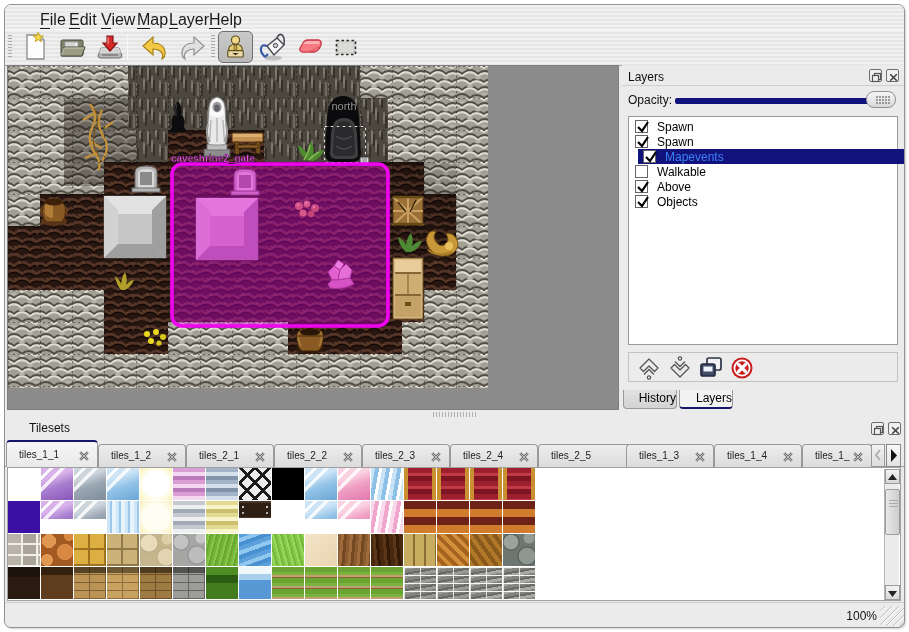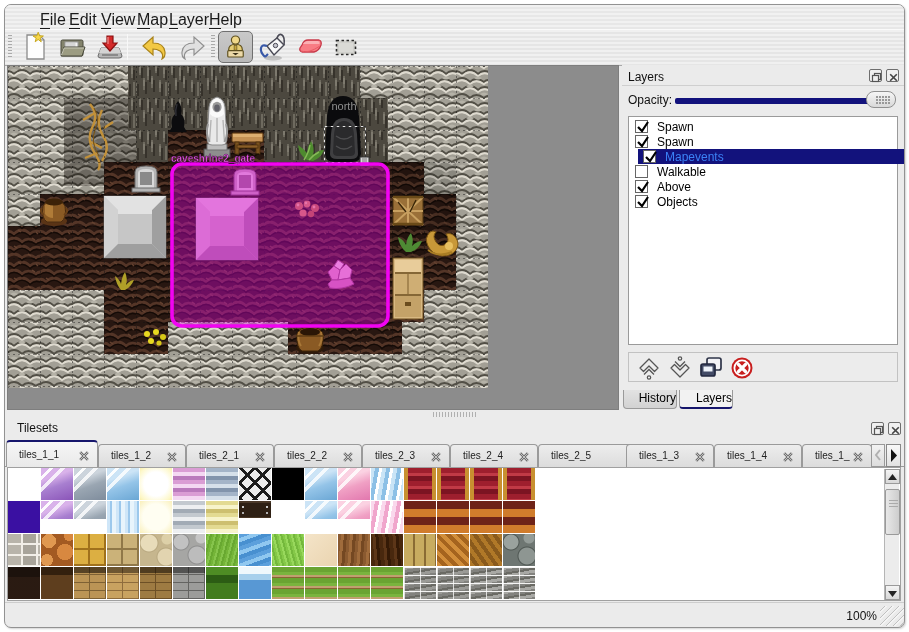--- a/index.html
+++ b/index.html
@@ -461,21 +461,21 @@
         </svg>
       </div>
     <div class="abs" id="rtabs">
       <div class="rtab" style="left:1px;width:54px;background:linear-gradient(#e2e2e2,#d2d2d2);">History</div>
       <div class="rtab" style="left:57px;width:54px;background:#f2f2f2;border-bottom:2px solid #16166c;">Layers</div>
     </div>
   </div>
 
   <div class="abs" id="bdock">
     <div class="abs" id="btitle">
-      <span style="position:absolute;left:12px;top:2px;font-size:12px;color:#111;">Tilesets</span>
+      <span style="position:absolute;left:24px;top:2px;font-size:12px;color:#111;">Tilesets</span>
       <div class="wbtn" style="right:22px;top:3px;"><svg width="13" height="13" viewBox="0 0 13 13">
             <rect x="4.5" y="2.5" width="6" height="6" fill="none" stroke="#555" stroke-width="1.2"></rect>
             <rect x="2.5" y="4.5" width="6" height="6" fill="#f0f0f0" stroke="#555" stroke-width="1.2"></rect>
           </svg></div>
       <div class="wbtn" style="right:5px;top:3px;"><svg width="13" height="13" viewBox="0 0 13 13">
             <path d="M3.2 3.2 L9.8 9.8 M9.8 3.2 L3.2 9.8" stroke="#444" stroke-width="1.6"></path>
           </svg></div>
     </div>
     <div class="abs" id="btabs">
       <div class="btab active" style="left:1px;width:92px">

